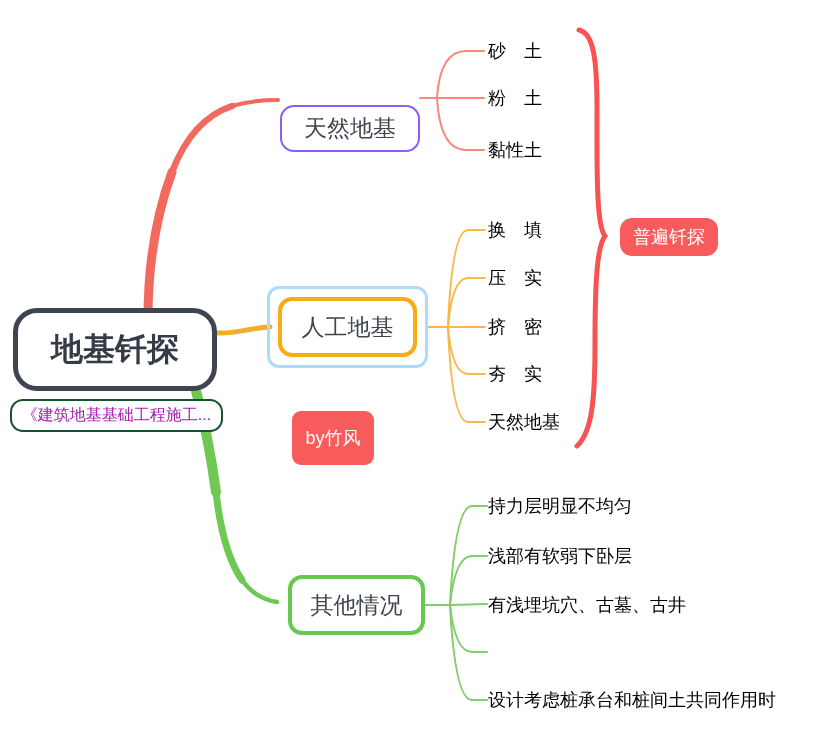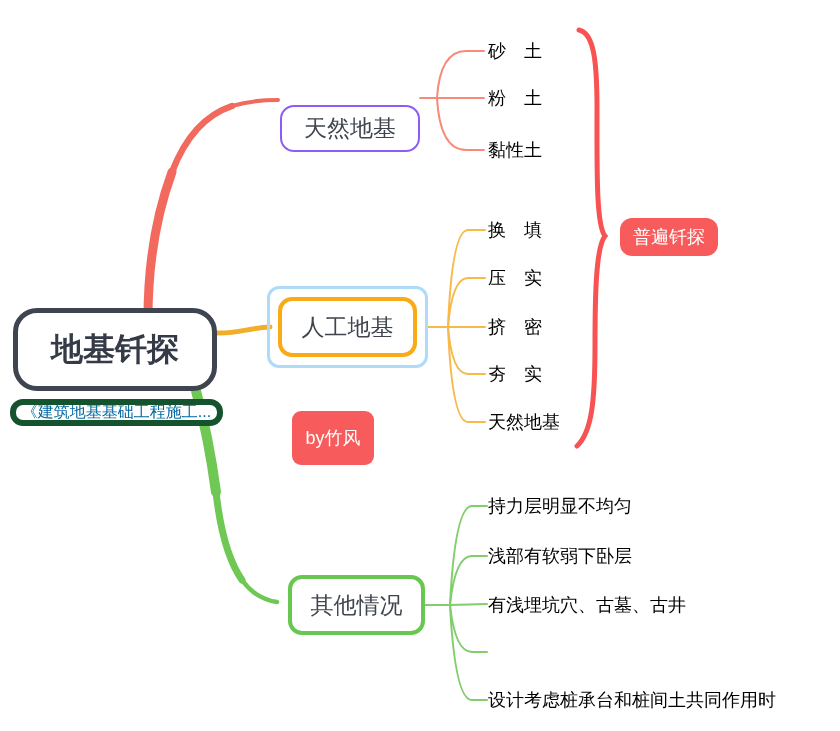--- a/index.html
+++ b/index.html
@@ -12,23 +12,23 @@
     position:absolute;background:#ffffff;border-radius:14px;
     display:flex;align-items:center;justify-content:center;
     box-sizing:border-box;white-space:nowrap;
   }
   .central{
     left:13px;top:308px;width:204px;height:83px;
     border:5px solid #3e4450;border-radius:24px;
     font-size:32px;font-weight:700;color:#343a46;z-index:3;
   }
   .note-pill{
-    left:10px;top:399px;width:213px;height:27px;
-    border:6px solid #14532d;border-radius:13px;
-    font-size:16px;color:#0369a1;z-index:2;overflow:hidden;
+    left:10px;top:399px;width:213px;height:33px;
+    border:2px solid #14532d;border-radius:13px;
+    font-size:16px;color:#a21caf;z-index:2;overflow:hidden;
   }
   .topic{font-size:23px;font-weight:500;color:#3f444e;z-index:3;}
   .topic-natural{left:280px;top:69px;width:140px;height:47px;border:2px solid #8b5cf6;margin-top:36px;}
   .topic-artificial{left:278px;top:297px;width:139px;height:60px;border:4px solid #f9ab16;}
   .topic-other{left:280px;top:575px;width:137px;height:60px;border:4px solid #68c750;margin-left:8px;}
   .selection-ring{
     position:absolute;left:267px;top:286px;width:161px;height:82px;
     border:3px solid #aedbf7;border-radius:12px;box-sizing:border-box;z-index:2;
   }
   .leaf{

